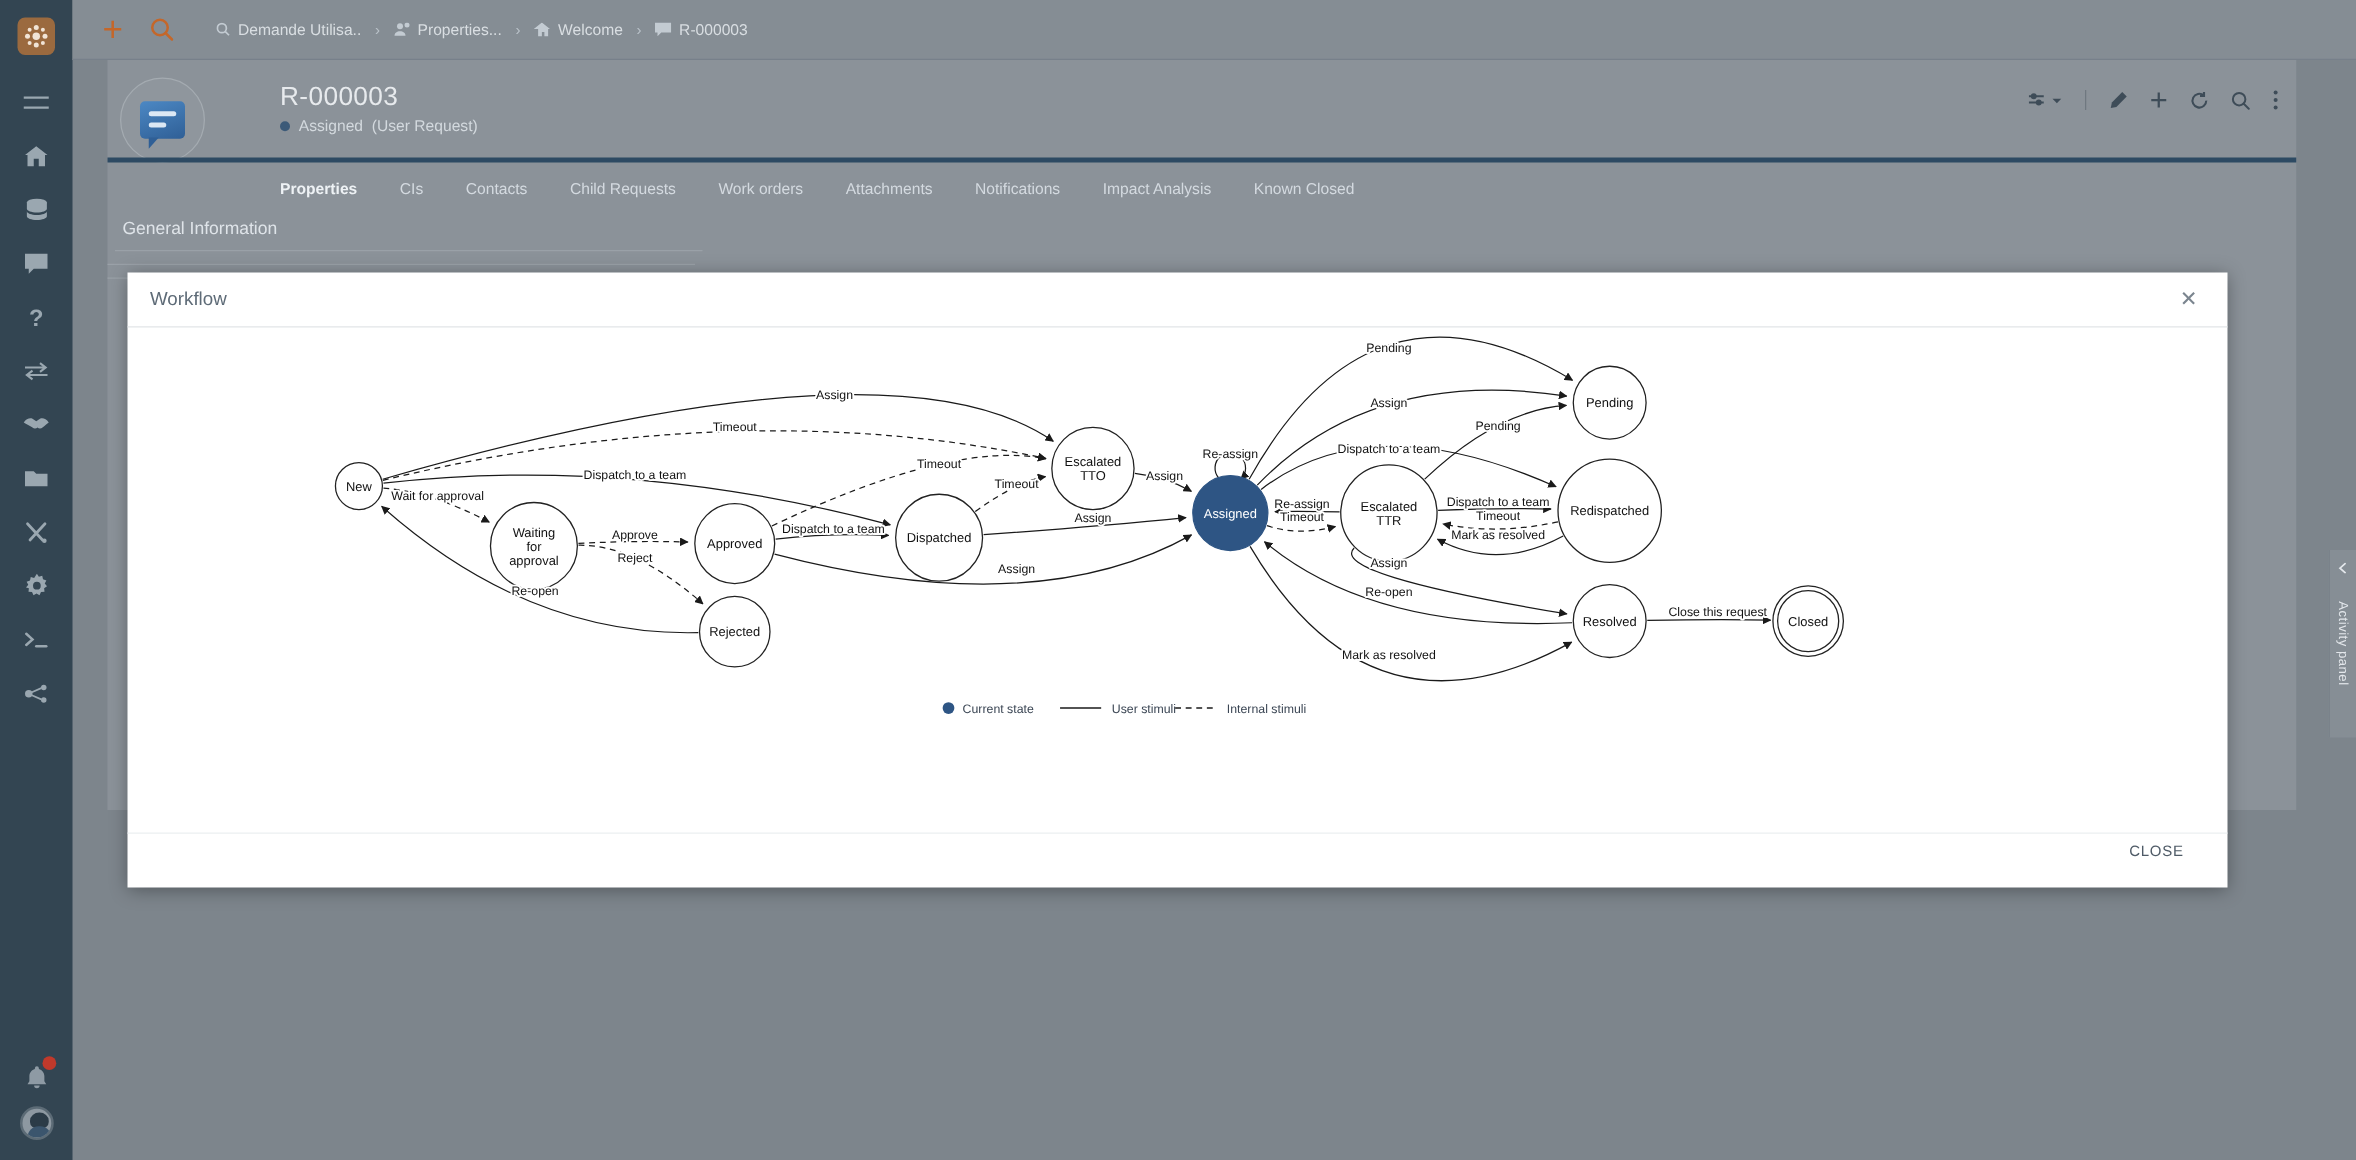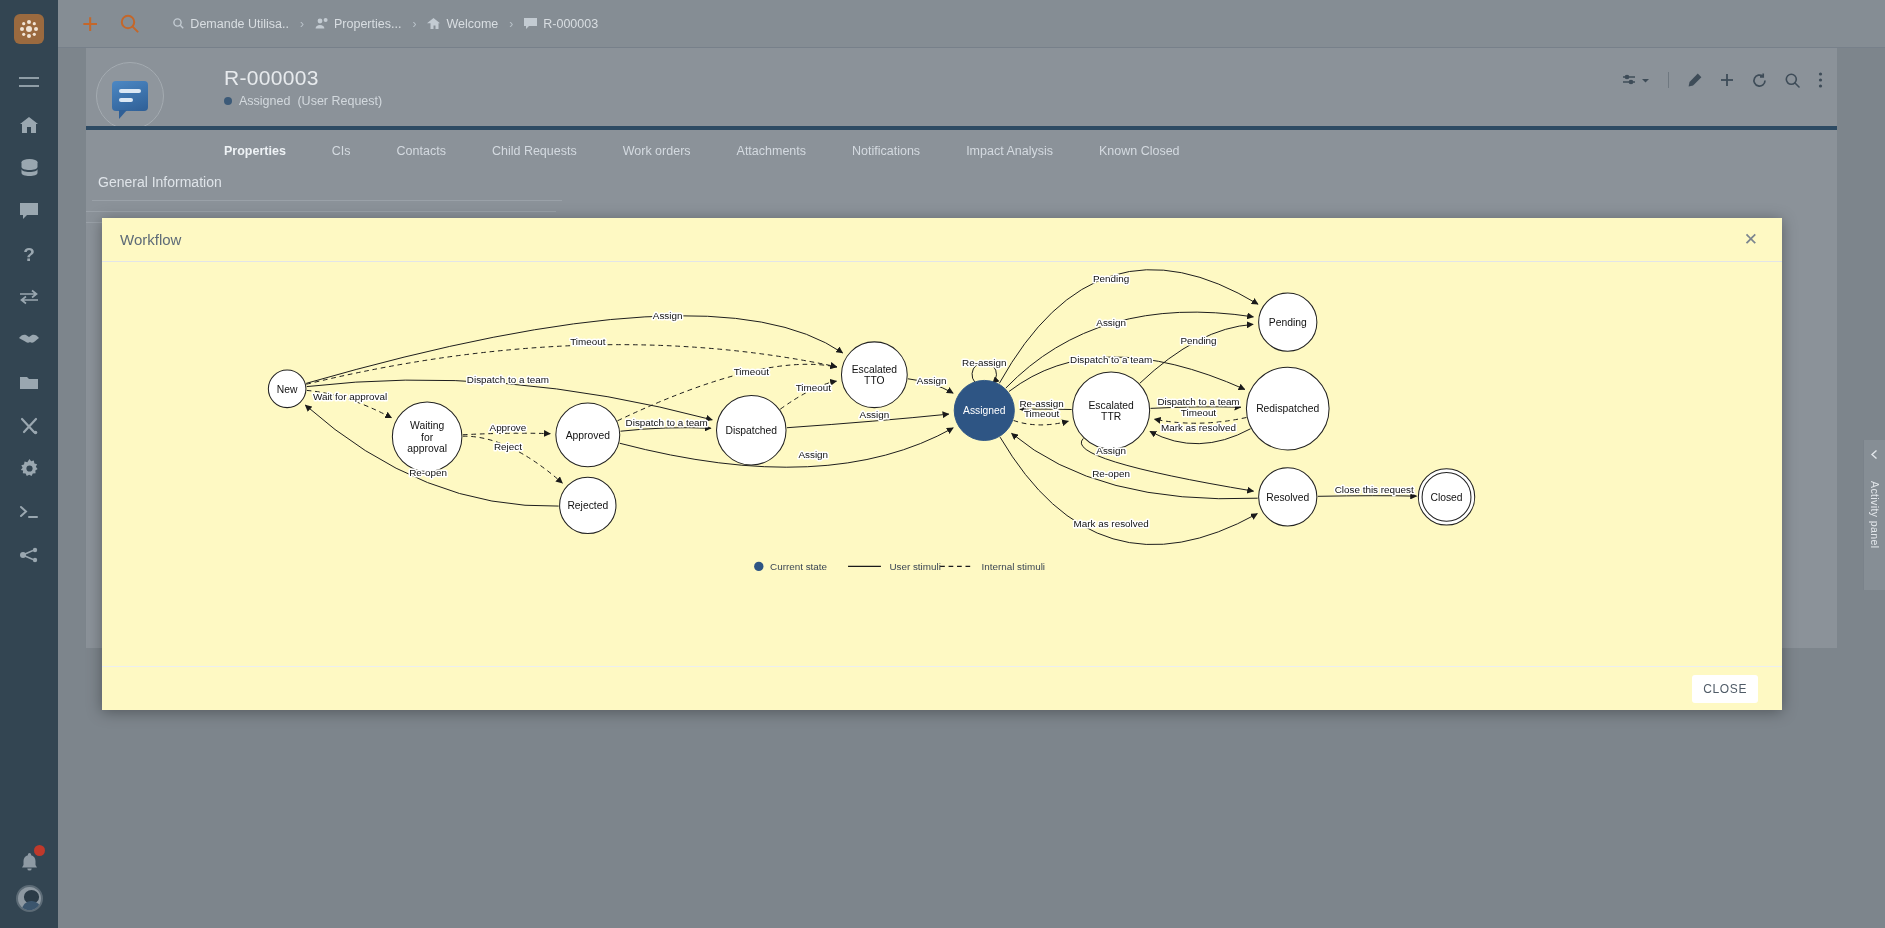--- a/index.html
+++ b/index.html
@@ -74,54 +74,54 @@
   .speech {
     width: 36px; height: 30px; border-radius: 4px;
     background: linear-gradient(160deg,#4c88c4,#2f5f96); position: relative;
   }
   .speech::after{content:"";position:absolute;left:7px;bottom:-8px;border-width:9px 8px 0 0;border-style:solid;border-color:#2f5f96 transparent transparent transparent;}
   .speech .l1,.speech .l2{position:absolute;left:7px;height:4px;border-radius:2px;background:#dce8f4;}
   .speech .l1{top:8px;width:22px;} .speech .l2{top:17px;width:14px;}
   .tabbar {
     position:absolute; left: 0; right: 0; top: 78px; height: 4px; background:#2d4a63;
   }
-  .tabs { position:absolute; left: 138px; top: 88px; display:flex; gap: 12px; }
+  .tabs { position:absolute; left: 138px; top: 88px; display:flex; gap: 0; }
   .tab { color:#d4dae0; font-size: 12.5px; padding: 8px 0; margin-right: 34px; cursor:pointer; white-space:nowrap;}
   .tab.active { color:#eef2f5; font-weight: bold; }
   .tool-row { position:absolute; right: 14px; top: 24px; display:flex; align-items:center; gap:18px; color:#3e4c58;}
   .tool-row .ti { cursor:pointer; display:flex; align-items:center;}
   .tool-div { width:1px; height:16px; background:#6f7880; }
   .sec-row { position:absolute; left:0; right:0; top: 126px; display:flex;flex-direction:column; }
   .sec { font-size: 14px; color:#dfe4e9; padding-left: 6px; }
   .sec-underline { border-bottom: 1px solid #9aa1a8; margin-top:10px; }
 
   
   .right-tab {
     position:absolute; right: 0; top: 440px; width: 22px; height: 150px;
     background: #868e95; border-left:1px solid #7a828a; color:#e3e7eb;
     display:flex; align-items:center; justify-content:center; cursor:pointer;
   }
   .right-tab span { writing-mode: vertical-rl; font-size: 10.5px; letter-spacing:.4px;}
 
   
   .modal {
     position:absolute; left: 102px; top: 218px; width: 1680px; height: 492px;
-    background: #fef9c3; box-shadow: 0 2px 14px rgba(0,0,0,.35);
+    background: #ffffff; box-shadow: 0 2px 14px rgba(0,0,0,.35);
     display:flex; flex-direction:column;
   }
   .modal-head {
     height: 44px; flex: 0 0 44px; border-bottom:1px solid #e2e5e8;
     display:flex; align-items:center; padding: 0 18px; justify-content:space-between;
   }
   .modal-title { color:#5e6b77; font-size:15px; }
   .modal-x { color:#7b858f; font-size:17px; cursor:pointer; line-height:1; padding:4px 6px;}
   .modal-body { flex:1 1 auto; position:relative; overflow:hidden; }
   .modal-foot {
     height: 44px; flex:0 0 44px; border-top:1px solid #eceff1;
-    display:flex; align-items:center; justify-content:flex-end; padding-right: 24px;
+    display:flex; align-items:flex-start; justify-content:flex-end; padding-right: 24px;
   }
   .close-btn {
     font-size: 12px; color:#4f5b67; letter-spacing:.6px; background:#fff;
     border:1px solid transparent; padding: 6px 10px; border-radius:3px; cursor:pointer;
   }
 
   
   #wf { display:block; width: 100%; height: 100%; }
   .node-c { fill:#fff; stroke:#222; stroke-width:1.1; }
   .node-cur { fill:#2e5584; stroke:#2e5584; stroke-width:1; }

